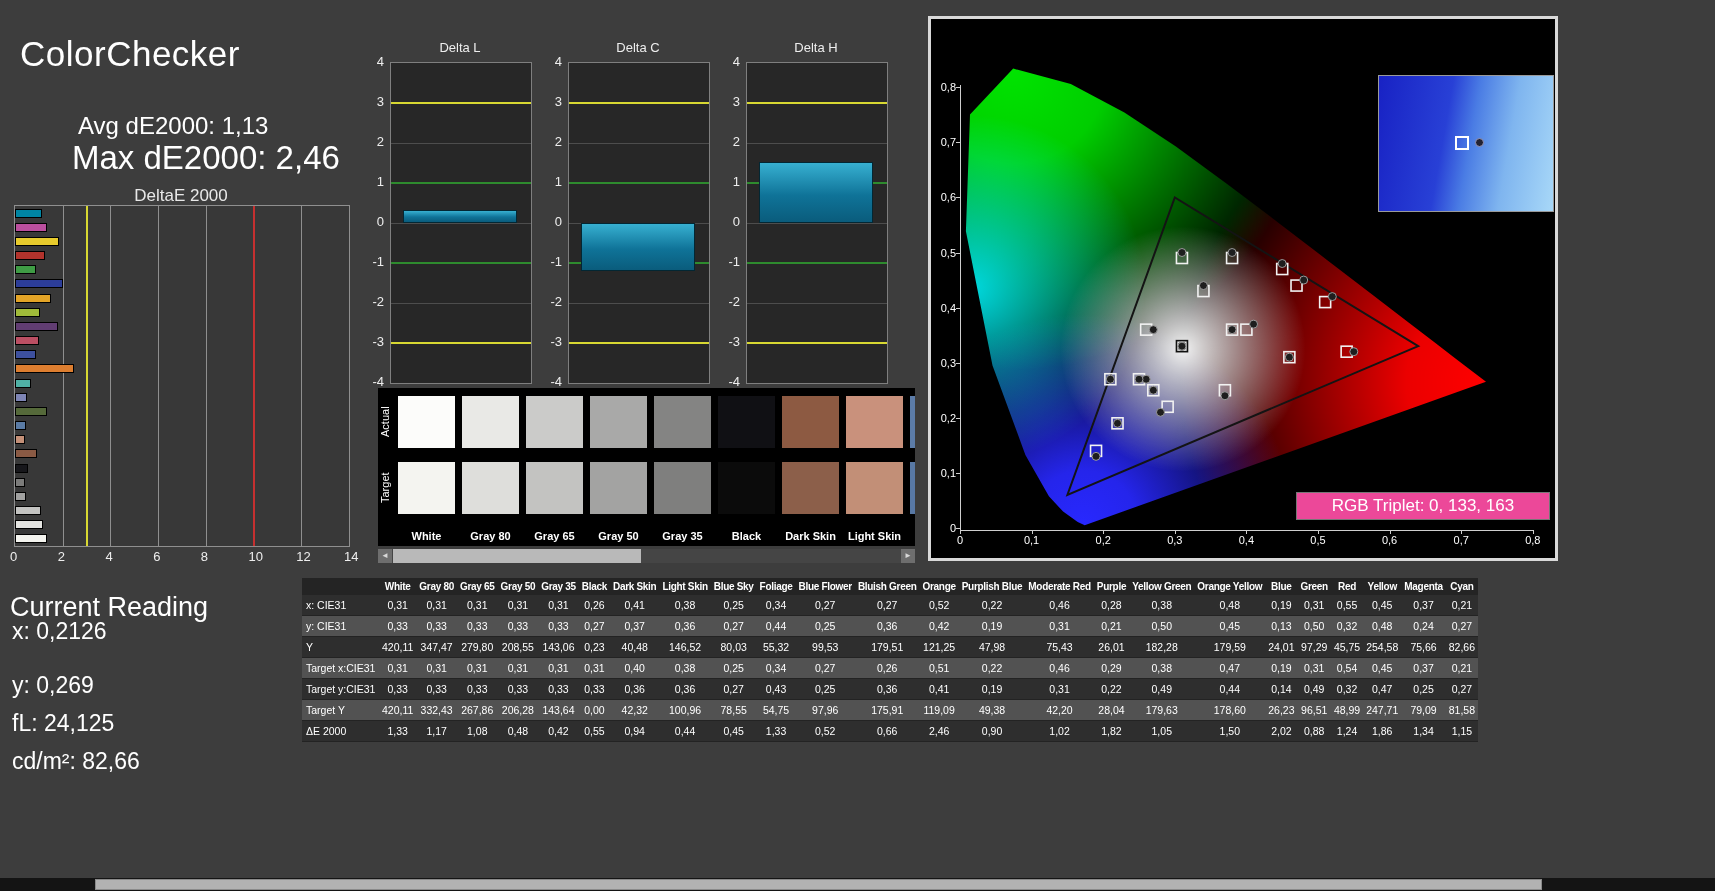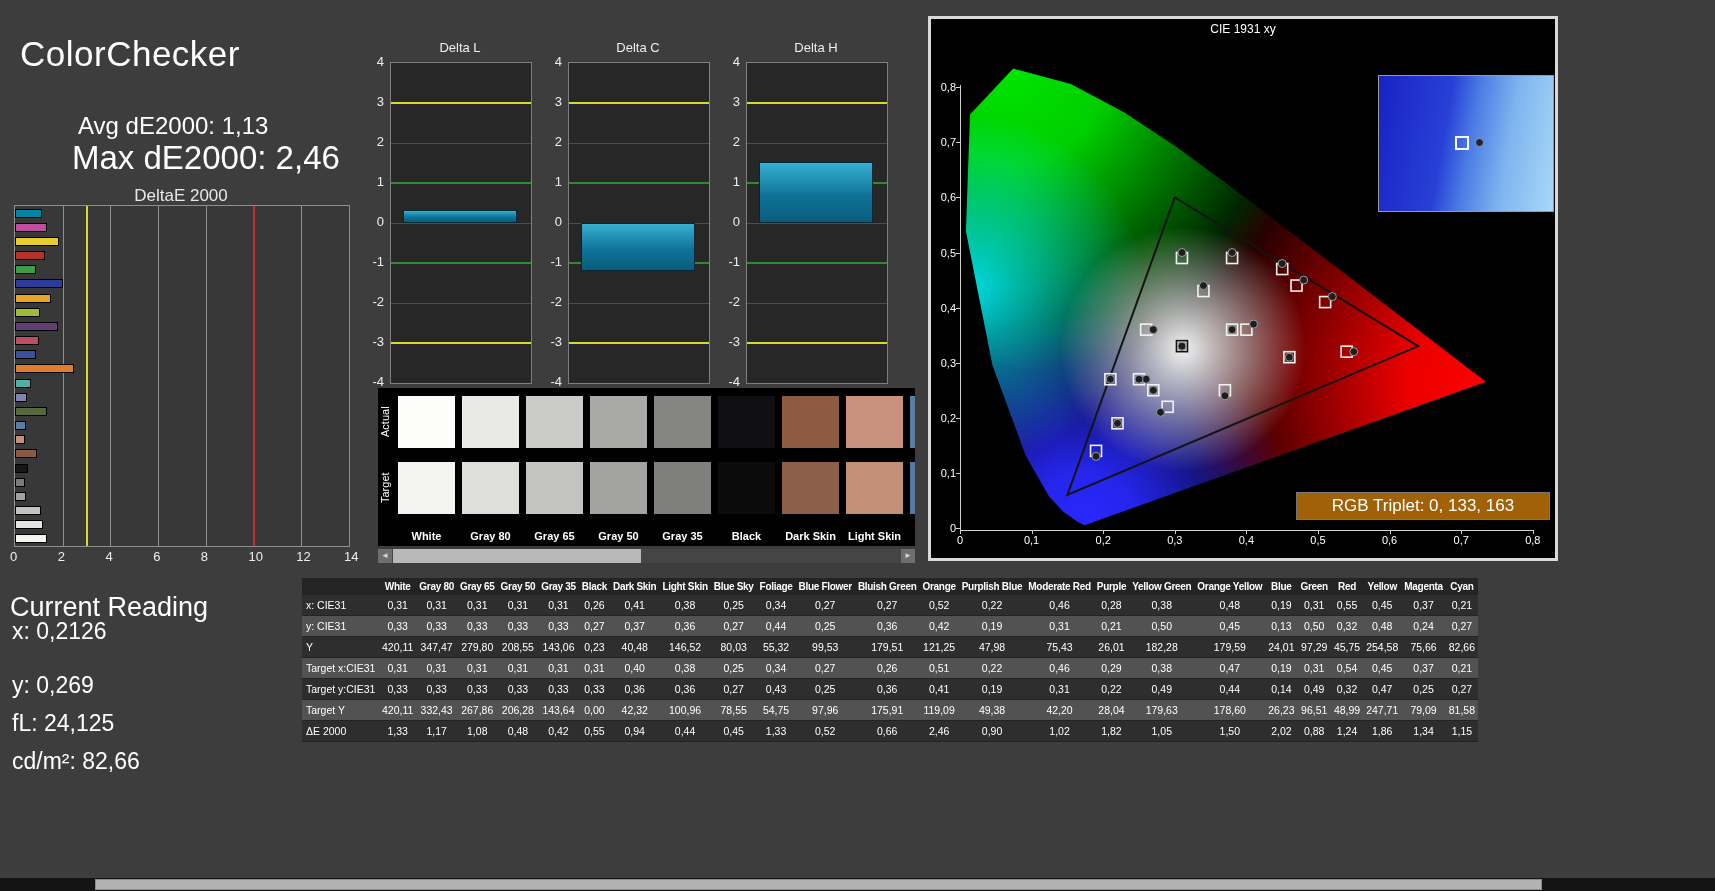--- a/index.html
+++ b/index.html
@@ -54,21 +54,21 @@
   #cie-svg{position:absolute;left:0;top:0;z-index:3}
   .axis-y{position:absolute;left:29px;top:66px;width:1px;height:446px;background:#cfcfcf;z-index:2}
   .axis-x{position:absolute;left:29px;top:511px;width:574px;height:1px;background:#cfcfcf;z-index:2}
   .cie-ylab{position:absolute;left:0;width:25px;text-align:right;font-size:11px;color:#fff;z-index:4}
   .cie-xlab{position:absolute;top:515px;width:26px;text-align:center;font-size:11px;color:#fff;z-index:4}
   .cie-tick{position:absolute;background:#cfcfcf;z-index:4}
   .thumbnail{position:absolute;left:447px;top:56px;width:174px;height:135px;border:1px solid #9a9a9a;z-index:5;
     background:linear-gradient(100deg,#1822c4 0%,#2840d6 38%,#4a7ce4 52%,#7fb5ef 72%,#a8d8f8 100%)}
   .thumb-square{position:absolute;left:76px;top:60px;width:10px;height:10px;border:2px solid #fff}
   .thumb-dot{position:absolute;left:96px;top:62px;width:7px;height:7px;border-radius:50%;background:#223;border:1px solid #99b}
-  .rgb-band{position:absolute;left:365px;top:473px;width:252px;height:26px;background:#a16207;border:1px solid #777;color:#fff;font-size:17px;line-height:26px;text-align:center;z-index:6}
+  .rgb-band{position:absolute;left:365px;top:473px;width:252px;height:26px;background:#ec4899;border:1px solid #777;color:#fff;font-size:17px;line-height:26px;text-align:center;z-index:6}
 
   
   #cr-title{left:10px;top:592px;font-size:27px}
   .cr{position:absolute;left:12px;font-size:23px}
   #cr-x{top:618px}#cr-y{top:672px}#cr-fl{top:710px}#cr-cd{top:748px}
 
   
   #results-table{position:absolute;left:302px;top:578px;border-collapse:collapse;background:#2e2e2e}
   #results-table th{font-size:10px;font-weight:bold;letter-spacing:-.3px;color:#fff;background:#242424;padding:3px 3px;white-space:nowrap}
   #results-table td{font-size:10.5px;color:#fff;padding:4px 3px;text-align:center;white-space:nowrap;border-bottom:1px solid #232323}
@@ -243,21 +243,20 @@
         <div class="sw-label" style="left: 532px;">Blue Sky</div>
       </div>
   </div>
   <div class="abs" id="swatch-scrollbar">
     <div class="sb-btn">◄</div>
     <div class="sb-thumb"></div>
     <div class="sb-btn right">►</div>
   </div>
 
   <div class="abs" id="cie">
-    <div class="cie-title">CIE 1931 xy</div>
     <div id="locus">
       <div class="g g-base"></div>
       <div class="g g-green"></div>
       <div class="g g-red"></div>
       <div class="g g-blue"></div>
       <div class="g g-cyan"></div>
       <div class="g g-white"></div>
     </div>
     <div class="axis-y"></div>
     <div class="axis-x"></div>

